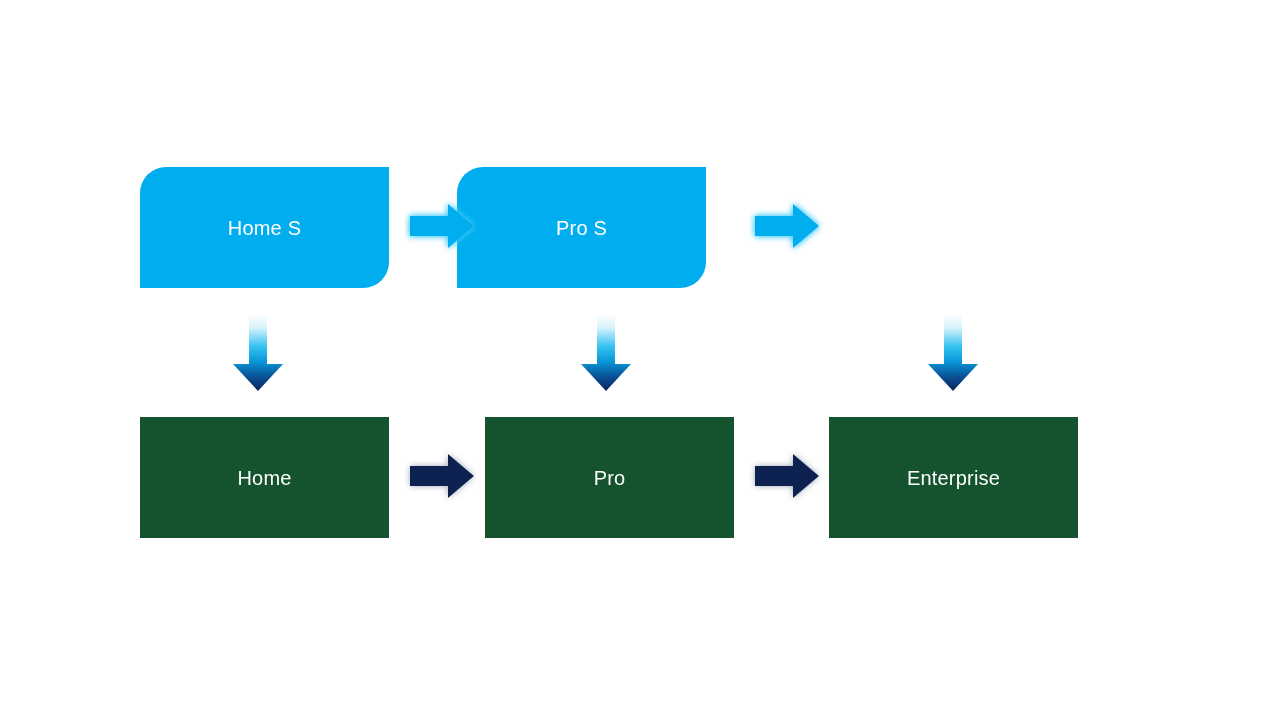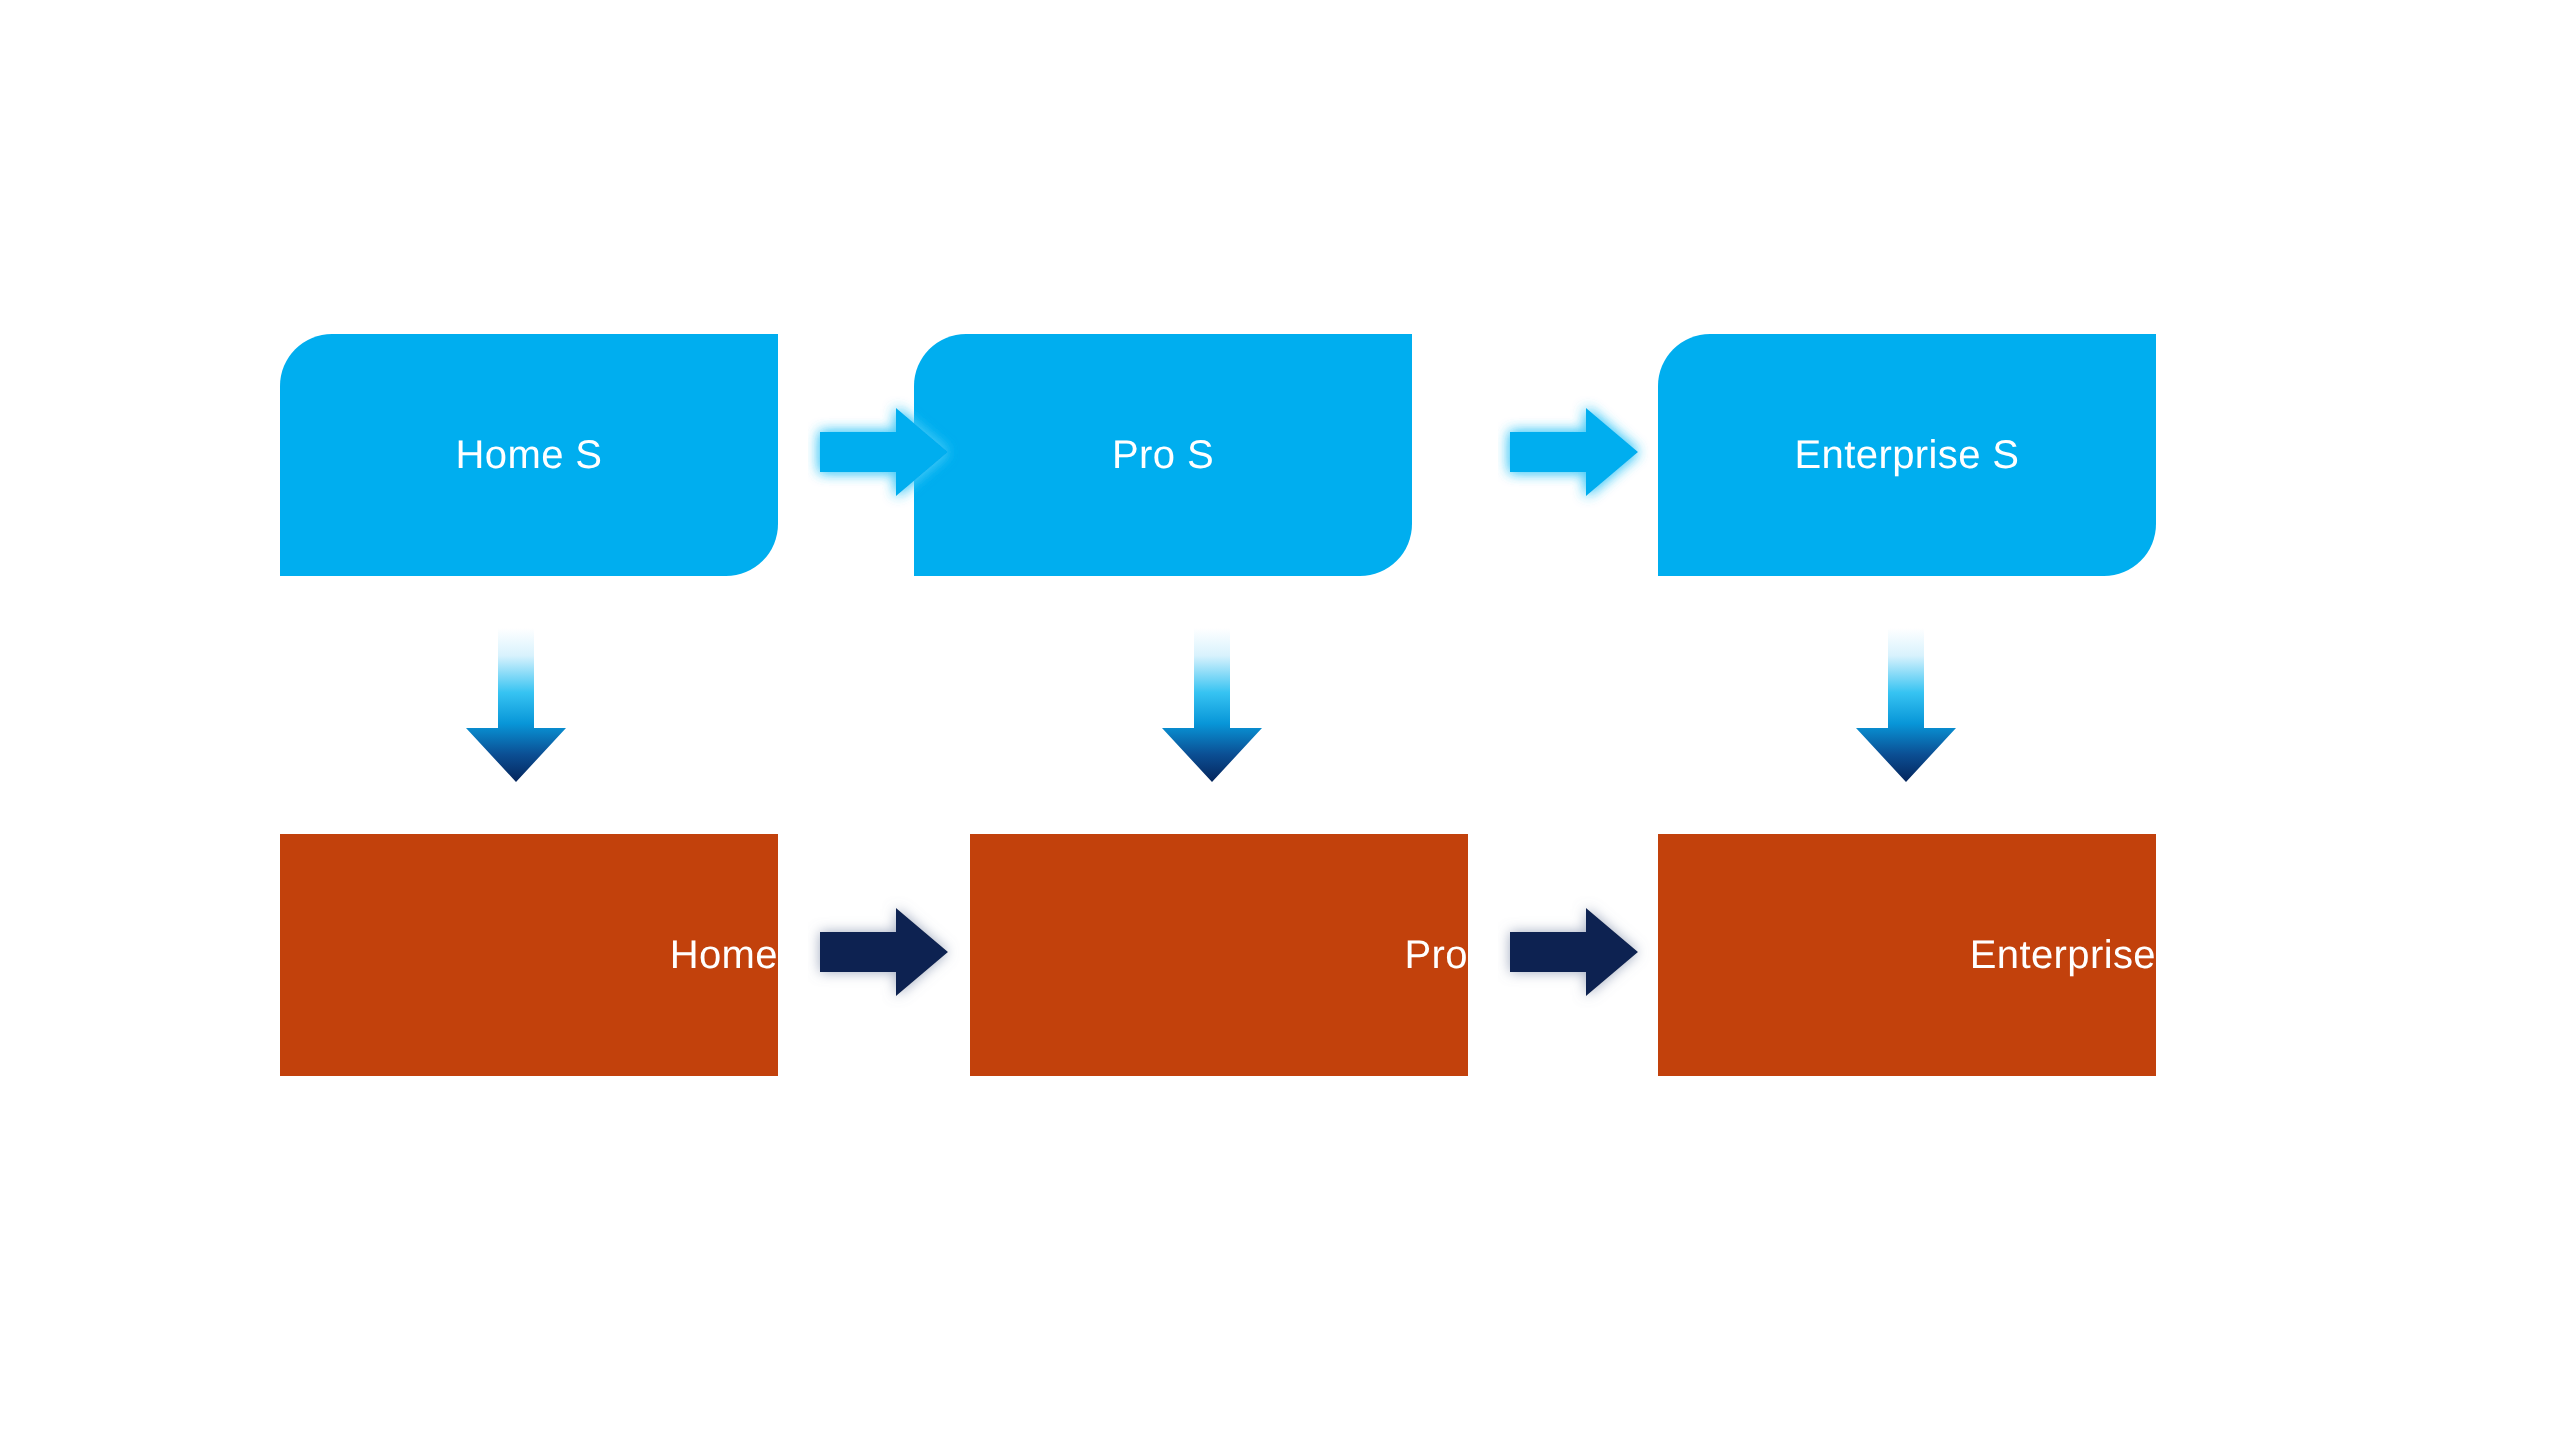--- a/index.html
+++ b/index.html
@@ -29,23 +29,22 @@
     justify-content: center;
     box-sizing: border-box;
     width: 249px;
     height: 121px;
   }
   .tier-box.top {
     background: #00aeef;
     border-radius: 26px 0 26px 0;
   }
   .tier-box.bottom {
-    background: #c2410c;
+    background: #14532d;
     border-radius: 0;
-    justify-content: flex-end;
   }
   .tier-label {
     color: #ffffff;
     font-size: 20px;
     font-weight: 400;
     letter-spacing: 0.2px;
     line-height: 1;
     text-align: center;
     white-space: nowrap;
     pointer-events: none;
@@ -123,23 +122,20 @@
   </svg>
 
   <div class="tier-box top box-r1c1">
     <span class="tier-label">Home S</span>
   </div>
 
   <div class="tier-box top box-r1c2">
     <span class="tier-label">Pro S</span>
   </div>
 
-  <div class="tier-box top box-r1c3">
-    <span class="tier-label">Enterprise S</span>
-  </div>
 
   <div class="h-arrow harrow-r1a">
     <svg viewBox="0 0 76 56">
       <path d="M6 18 H44 V6 L70 28 L44 50 V38 H6 Z" fill="#00aeef" filter="url(#cyanGlow)"></path>
     </svg>
   </div>
 
   <div class="h-arrow harrow-r1b">
     <svg viewBox="0 0 76 56">
       <path d="M6 18 H44 V6 L70 28 L44 50 V38 H6 Z" fill="#00aeef" filter="url(#cyanGlow)"></path>

